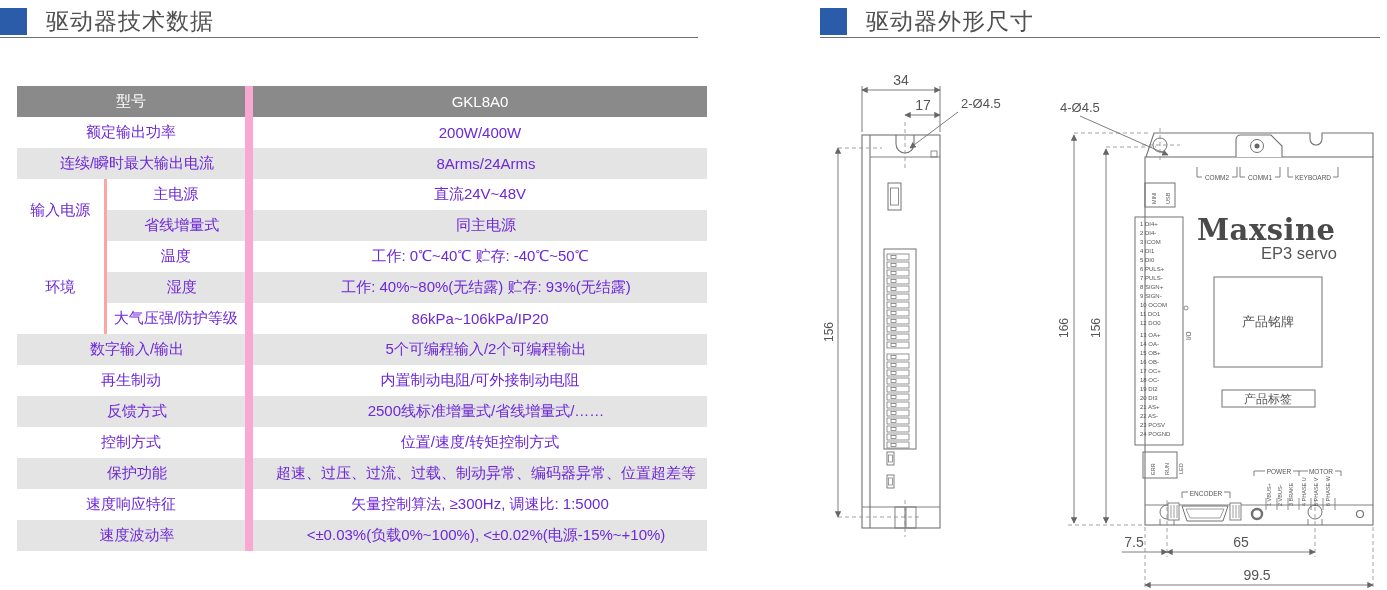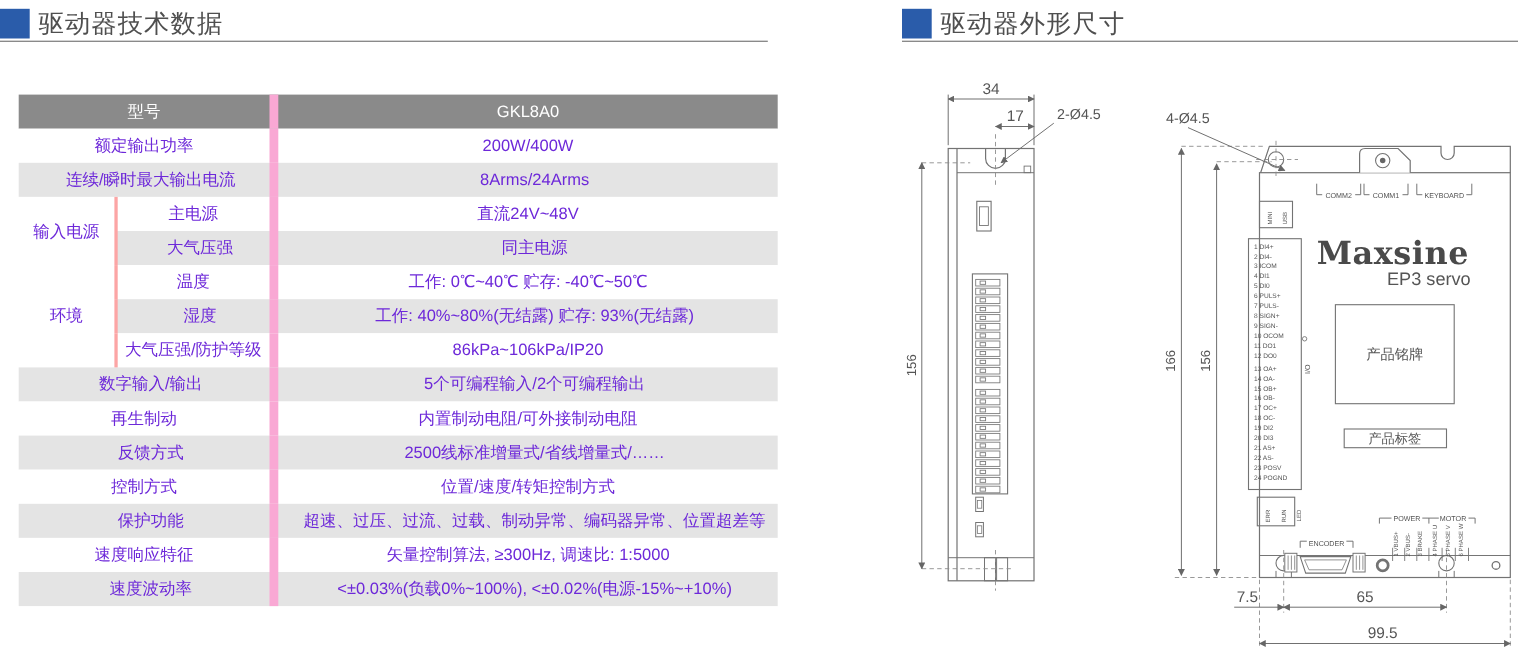--- a/index.html
+++ b/index.html
@@ -1,19 +1,19 @@
 <!DOCTYPE html>
 <html><head>
 <meta charset="utf-8">
 <style>
   html,body{margin:0;padding:0;background:#fff;}
   .page{position:relative;width:1387px;height:590px;background:#fff;overflow:hidden;
         font-family:"Liberation Sans",sans-serif;color:#4d4d4d;}
   
-  .sec-title{position:absolute;top:6px;height:30px;display:flex;align-items:center;gap:8px;}
+  .sec-title{position:absolute;top:6px;height:30px;display:flex;align-items:center;gap:19px;}
   .sec-title .sq{width:27px;height:27px;background:#2a5caa;flex:0 0 auto;}
   .sec-title .txt{font-size:23px;color:#4f4f4f;letter-spacing:1px;white-space:nowrap;}
   .rule{position:absolute;top:37px;height:0;border-top:1px solid #6e6e6e;}
   
   table.spec{position:absolute;left:0;top:86px;width:690px;border-collapse:collapse;table-layout:fixed;margin-left:17px;}
   table.spec td{height:31px;text-align:center;vertical-align:middle;font-size:15px;color:#6d28d9;padding:0 4px;}
   tr.hdr td{background:#8a8a8a;color:#fff;}
   tr.g td{background:#e4e4e4;padding-left:16px;}
   tr.w td{background:#ffffff;}
   td.grp{background:#fff;border-right:3px solid #fca5a5;}
@@ -57,21 +57,21 @@
     <tr class="g">
       <td colspan="2">连续/瞬时最大输出电流</td>
       <td class="val">8Arms/24Arms</td>
         </tr>
     <tr class="w">
       <td class="grp" rowspan="2">输入电源</td>
       <td>主电源</td>
       <td class="val">直流24V~48V</td>
         </tr>
     <tr class="g">
-      <td>大气压强</td>
+      <td>省线增量式</td>
       <td class="val">同主电源</td>
         </tr>
     <tr class="w">
       <td class="grp" rowspan="3">环境</td>
       <td>温度</td>
       <td class="val">工作: 0℃~40℃ 贮存: -40℃~50℃</td>
         </tr>
     <tr class="g">
       <td>湿度</td>
       <td class="val">工作: 40%~80%(无结露) 贮存: 93%(无结露)</td>

